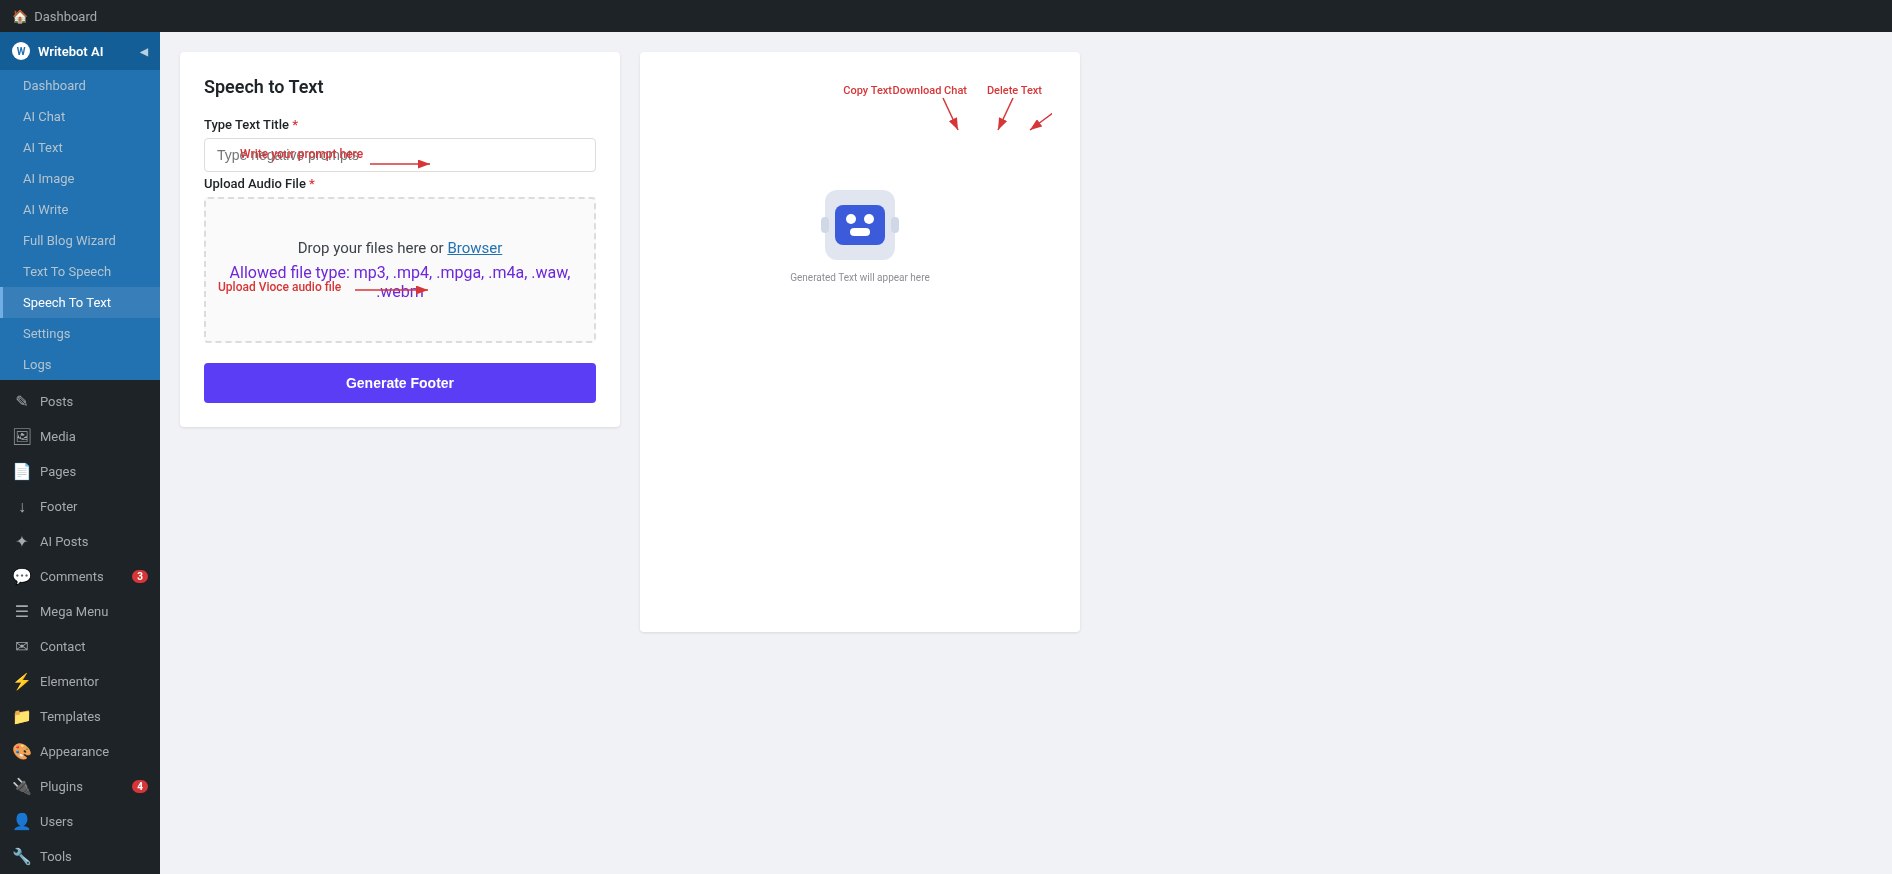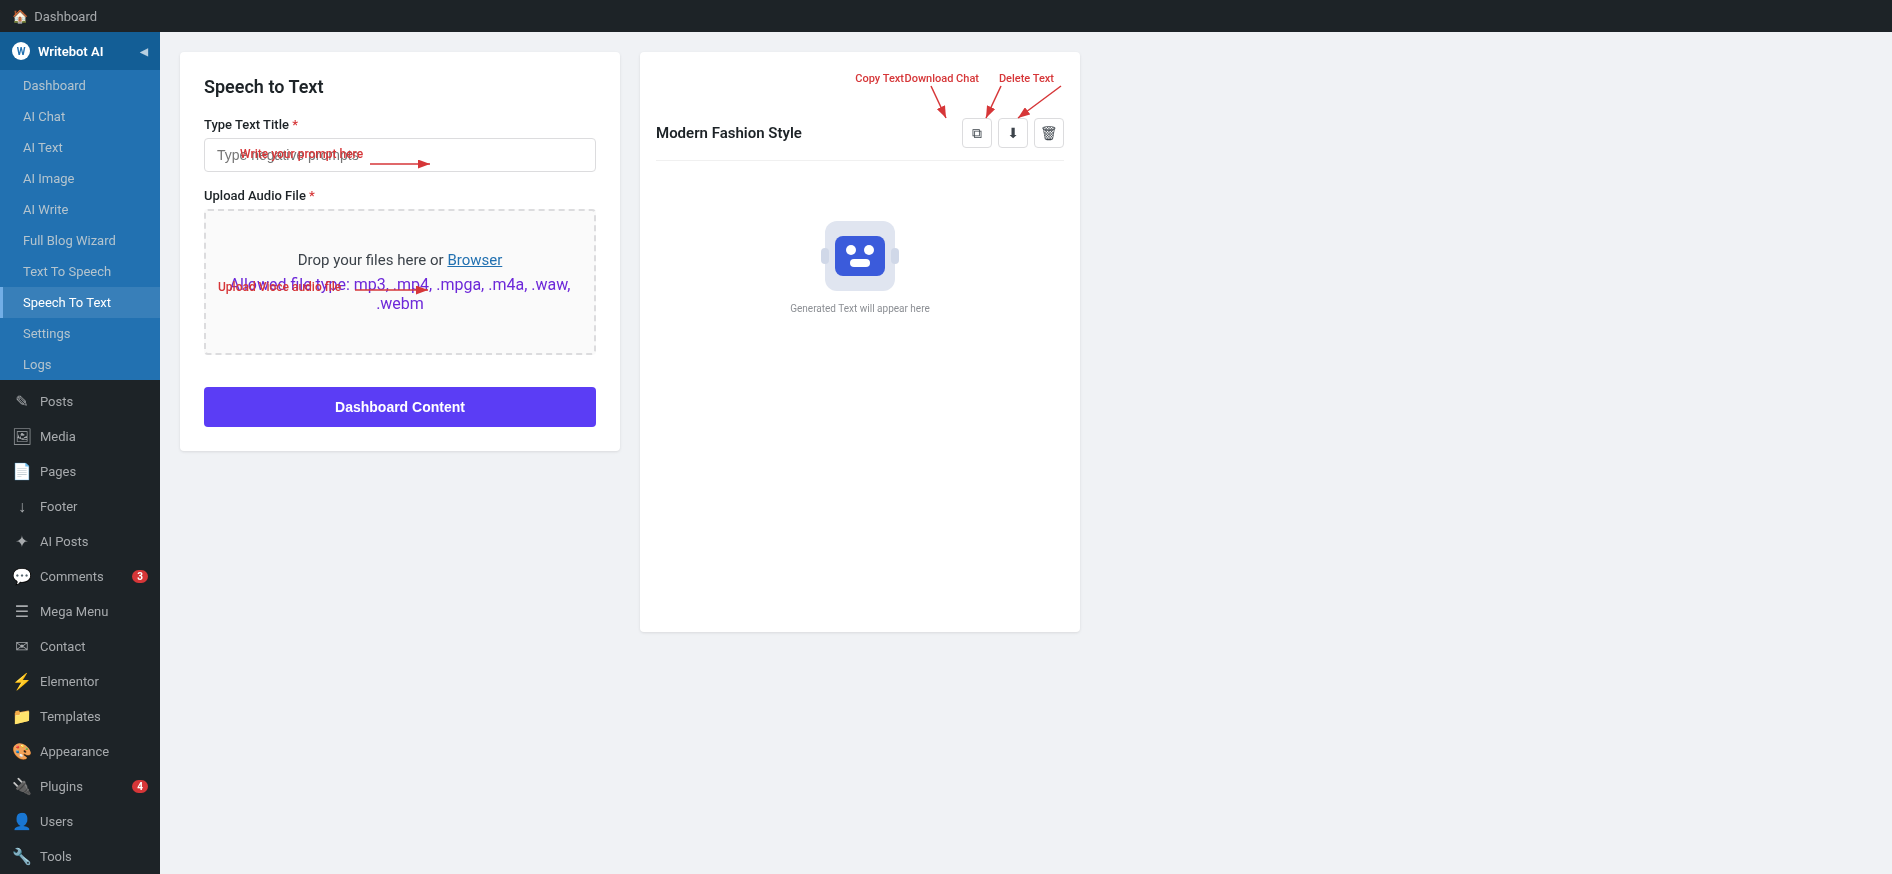--- a/index.html
+++ b/index.html
@@ -58,21 +58,21 @@
     .annotation {
       position: absolute; color: #d63638; font-size: 12px; font-weight: 500; pointer-events: none; z-index: 20;
     }
 
     
     .page-card {
       background: #fff; border-radius: 4px; padding: 24px; max-width: 860px;
       box-shadow: 0 1px 3px rgba(0,0,0,0.1);
     }
     .page-title { font-size: 18px; font-weight: 600; color: #1d2327; margin-bottom: 20px; }
-    .form-group { margin-bottom: 16px; }
+    .form-group { margin-bottom: 4px; }
     .form-label { display: block; font-size: 13px; font-weight: 500; color: #1d2327; margin-bottom: 6px; }
     .form-label .required { color: #d63638; }
     .form-input {
       width: 100%; padding: 8px 12px; border: 1px solid #dcdcde; border-radius: 4px;
       font-size: 14px; color: #aaa; background: #fff; outline: none;
     }
 
     
     .upload-area {
       border: 2px dashed #dcdcde; border-radius: 4px; padding: 40px 20px;
@@ -86,21 +86,21 @@
     .generate-btn {
       width: 100%; padding: 12px; background: #5b3df5; color: #fff;
       border: none; border-radius: 4px; font-size: 14px; font-weight: 600;
       cursor: pointer; margin-top: 16px;
     }
 
     
     .right-panel {
       width: 400px; background: #fff; border-radius: 4px; margin-left: 20px;
       box-shadow: 0 1px 3px rgba(0,0,0,0.1); position: relative; flex-shrink: 0;
-      padding: 16px;
+      padding: 28px;
     }
     .result-header {
       display: flex; align-items: center; justify-content: space-between;
       padding-bottom: 12px; border-bottom: 1px solid #f0f0f0;
     }
     .result-title { font-size: 15px; font-weight: 600; color: #1d2327; }
     .result-actions { display: flex; gap: 6px; }
     .action-btn {
       width: 30px; height: 30px; border: 1px solid #dcdcde; border-radius: 4px;
       background: #fff; cursor: pointer; display: flex; align-items: center; justify-content: center;
@@ -295,21 +295,21 @@
           <div class="upload-area">
             <div class="upload-text">
               <span>Drop your files here or</span>
               <span class="upload-link">Browser</span>
             </div>
             <div class="upload-hint">Allowed file type: mp3, .mp4, .mpga, .m4a, .waw, .webm</div>
           </div>
         </div>
 
         <button class="generate-btn">
-          <span>Dashboard Content</span>
+          <span>Generate Footer</span>
         </button>
       </div>
 
       <div class="right-panel" style="margin-left: 20px; width: 440px; min-height: 580px; position: relative;">
 
         <div style="position:relative; padding-top: 50px;">
 
           <span class="annotation-label" style="right: 160px; top: 4px; position: absolute;">Copy Text</span>
 
           <span class="annotation-label" style="right: 85px; top: 4px; position: absolute;">Download Chat</span>
@@ -323,34 +323,20 @@
               </marker>
             </defs>
 
             <line x1="275" y1="18" x2="290" y2="50" stroke="#d63638" stroke-width="1.5" marker-end="url(#arrowhead2)"></line>
 
             <line x1="345" y1="18" x2="330" y2="50" stroke="#d63638" stroke-width="1.5" marker-end="url(#arrowhead2)"></line>
 
             <line x1="405" y1="18" x2="362" y2="50" stroke="#d63638" stroke-width="1.5" marker-end="url(#arrowhead2)"></line>
           </svg>
 
-          <div class="result-header">
-            <span class="result-title">Modern Fashion Style</span>
-            <div class="result-actions">
-              <button class="action-btn" title="Copy">
-                <span>⧉</span>
-              </button>
-              <button class="action-btn" title="Download">
-                <span>⬇</span>
-              </button>
-              <button class="action-btn" title="Delete">
-                <span>🗑</span>
-              </button>
-            </div>
-          </div>
         </div>
 
         <div class="result-placeholder">
           <div class="robot-icon">
             <div class="robot-ear left"></div>
             <div class="robot-face">
               <div class="robot-eyes">
                 <div class="robot-eye"></div>
                 <div class="robot-eye"></div>
               </div>

